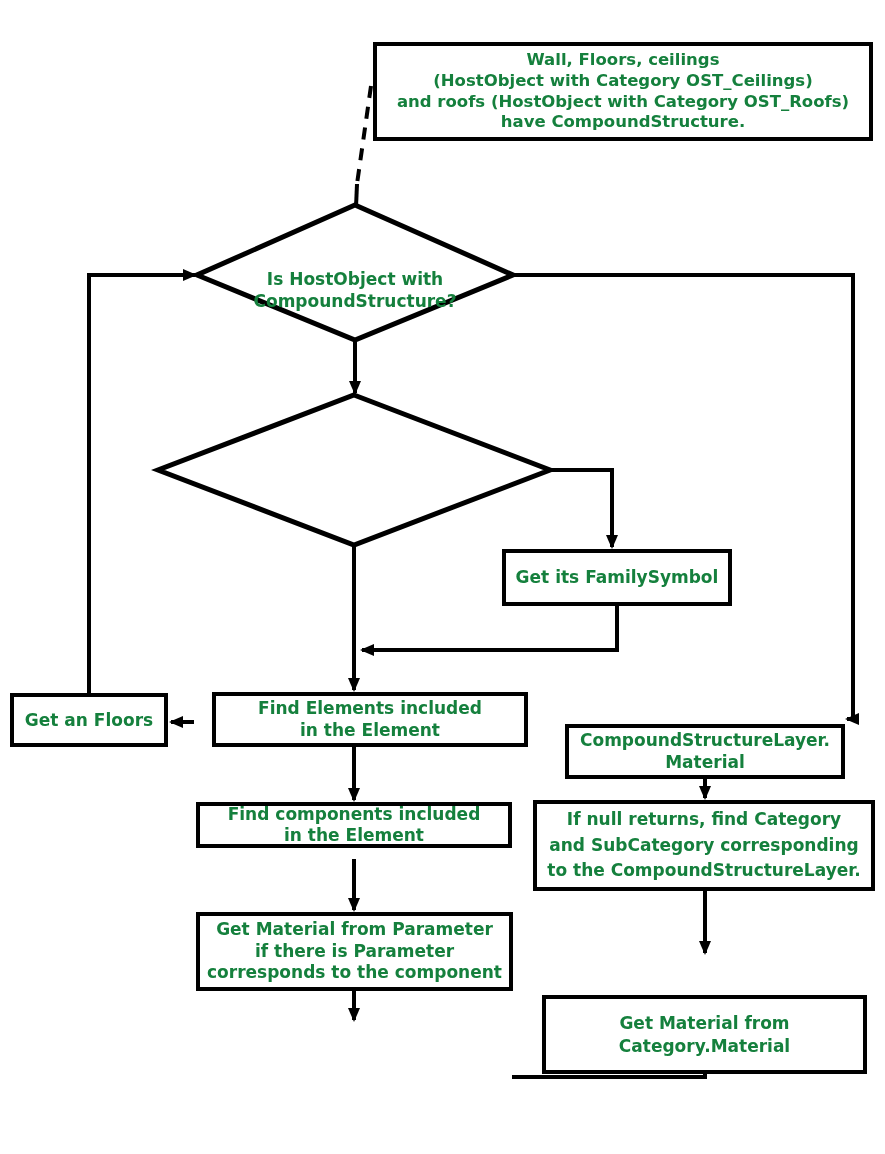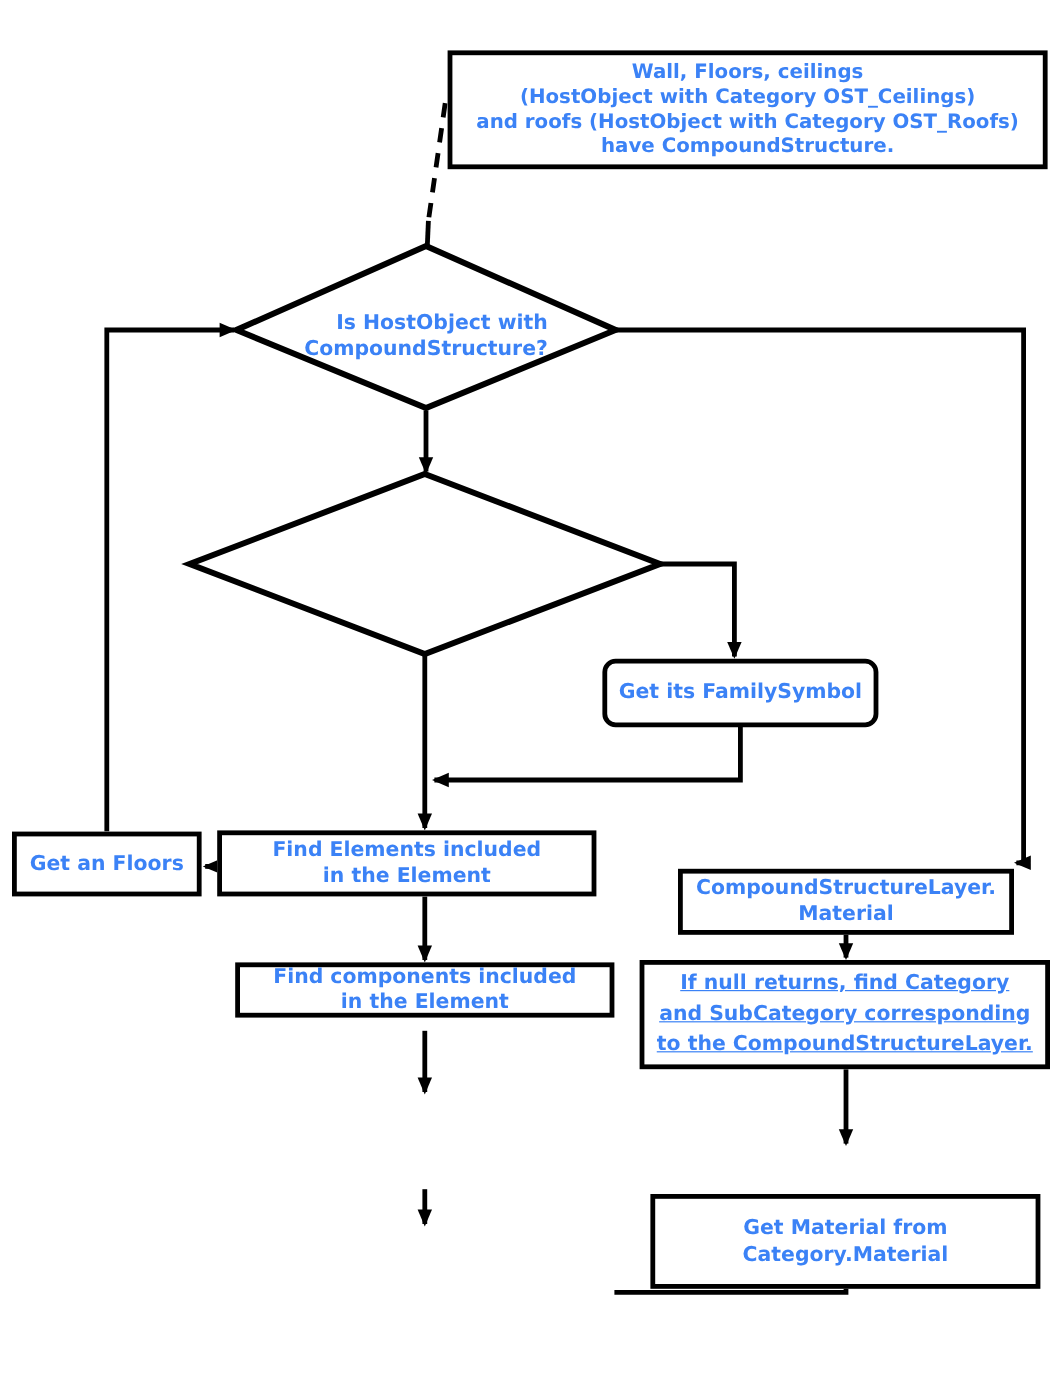--- a/index.html
+++ b/index.html
@@ -3,21 +3,21 @@
 <meta charset="utf-8">
 <style>
   * { box-sizing: border-box; }
   html, body { margin: 0; padding: 0; background: #ffffff; }
   .canvas {
     position: relative;
     width: 885px;
     height: 1154px;
     background: #ffffff;
     font-family: "DejaVu Sans", "Liberation Sans", sans-serif;
-    color: #3b82f6;
+    color: #15803d;
     overflow: hidden;
   }
   svg.wires { position: absolute; left: 0; top: 0; width: 885px; height: 1154px; }
   .node {
     position: absolute;
     border: 4px solid #000000;
     background: #ffffff;
     display: flex;
     align-items: center;
     justify-content: center;
@@ -33,28 +33,28 @@
     align-items: center;
     justify-content: center;
     text-align: center;
     font-weight: 700;
     font-size: 17px;
     line-height: 1.32;
     white-space: pre;
   }
   
   .n-note        { left: 373px; top: 42px;  width: 500px; height: 99px;  font-size: 16.5px; line-height: 1.27; }
-  .n-d1-label    { left: 225px; top: 248px; width: 260px; height: 64px; text-align: right; }
+  .n-d1-label    { left: 225px; top: 258px; width: 260px; height: 64px; }
   .n-d2-label    { left: 180px; top: 434px; width: 348px; height: 72px; }
-  .n-famsym      { left: 502px; top: 549px; width: 230px; height: 57px; border-radius: 11px; }
+  .n-famsym      { left: 502px; top: 549px; width: 230px; height: 57px; }
   .n-getelem     { left: 10px;  top: 693px; width: 158px; height: 54px; }
-  .n-findelem    { left: 181px; top: 692px; width: 316px; height: 55px; line-height: 1.25; }
+  .n-findelem    { left: 212px; top: 692px; width: 316px; height: 55px; line-height: 1.25; }
   .n-csl         { left: 565px; top: 724px; width: 280px; height: 55px; line-height: 1.25; }
   .n-findcomp    { left: 196px; top: 802px; width: 316px; height: 46px; line-height: 1.25; }
-  .n-ifnull      { left: 533px; top: 800px; width: 342px; height: 91px; line-height: 1.5; text-decoration: underline; }
+  .n-ifnull      { left: 533px; top: 800px; width: 342px; height: 91px; line-height: 1.5; }
   .n-getmatparam { left: 196px; top: 912px; width: 317px; height: 79px; line-height: 1.28; }
   .n-getmatcat   { left: 542px; top: 955px; width: 325px; height: 79px; margin-top: 40px; }
   .n-ifparam     { left: 196px; top: 1022px; width: 316px; height: 112px; line-height: 1.5; }
 </style>
 </head>
 <body>
 
 <div class="canvas">
 
   <svg class="wires" viewBox="0 0 885 1154" fill="none" stroke="#000000" stroke-width="4">
@@ -112,18 +112,21 @@
   <div class="node n-csl">CompoundStructureLayer.
 Material</div>
 
   <div class="node n-findcomp">Find components included
 in the Element</div>
 
   <div class="node n-ifnull">If null returns, find Category
 and SubCategory corresponding
 to the CompoundStructureLayer.</div>
 
+  <div class="node n-getmatparam">Get Material from Parameter
+if there is Parameter
+corresponds to the component</div>
 
   <div class="node n-getmatcat">Get Material from
 Category.Material</div>
 
 
 </div>
 
 </body></html>

